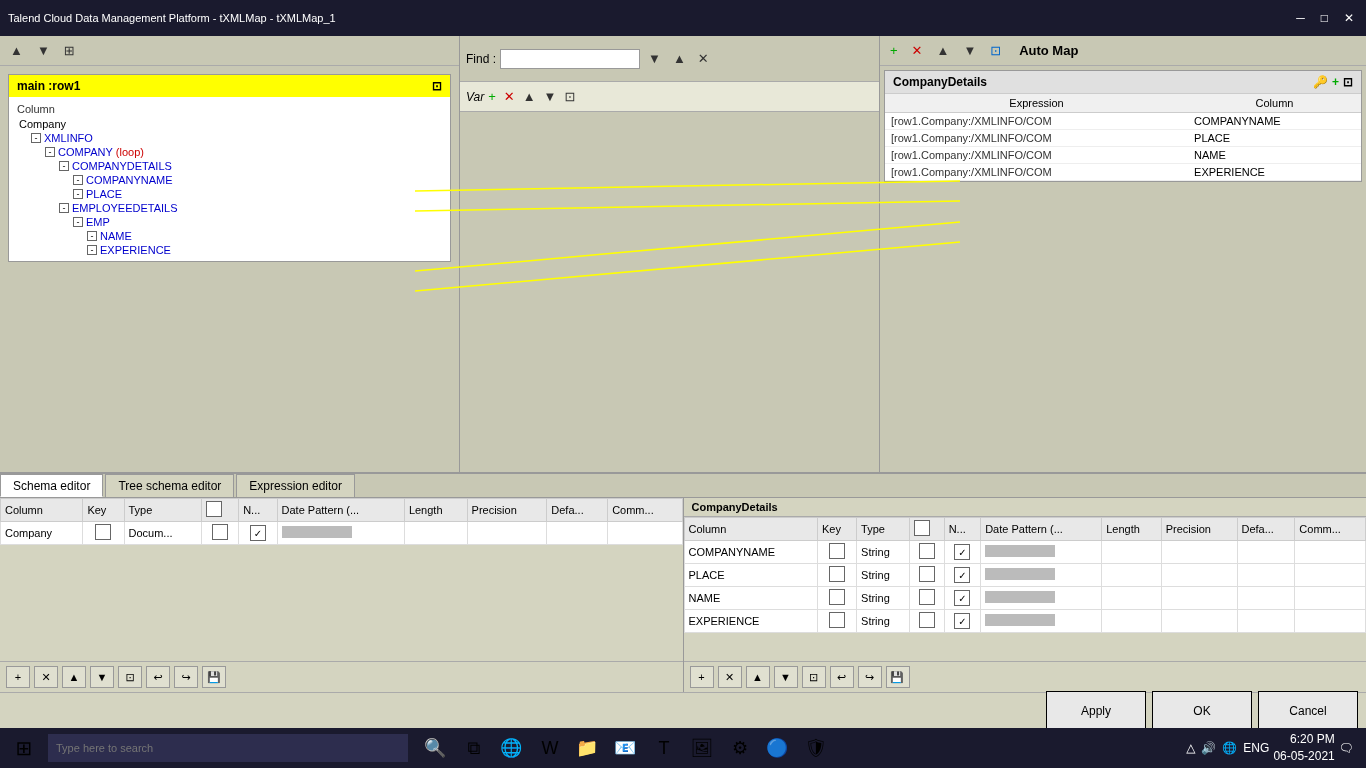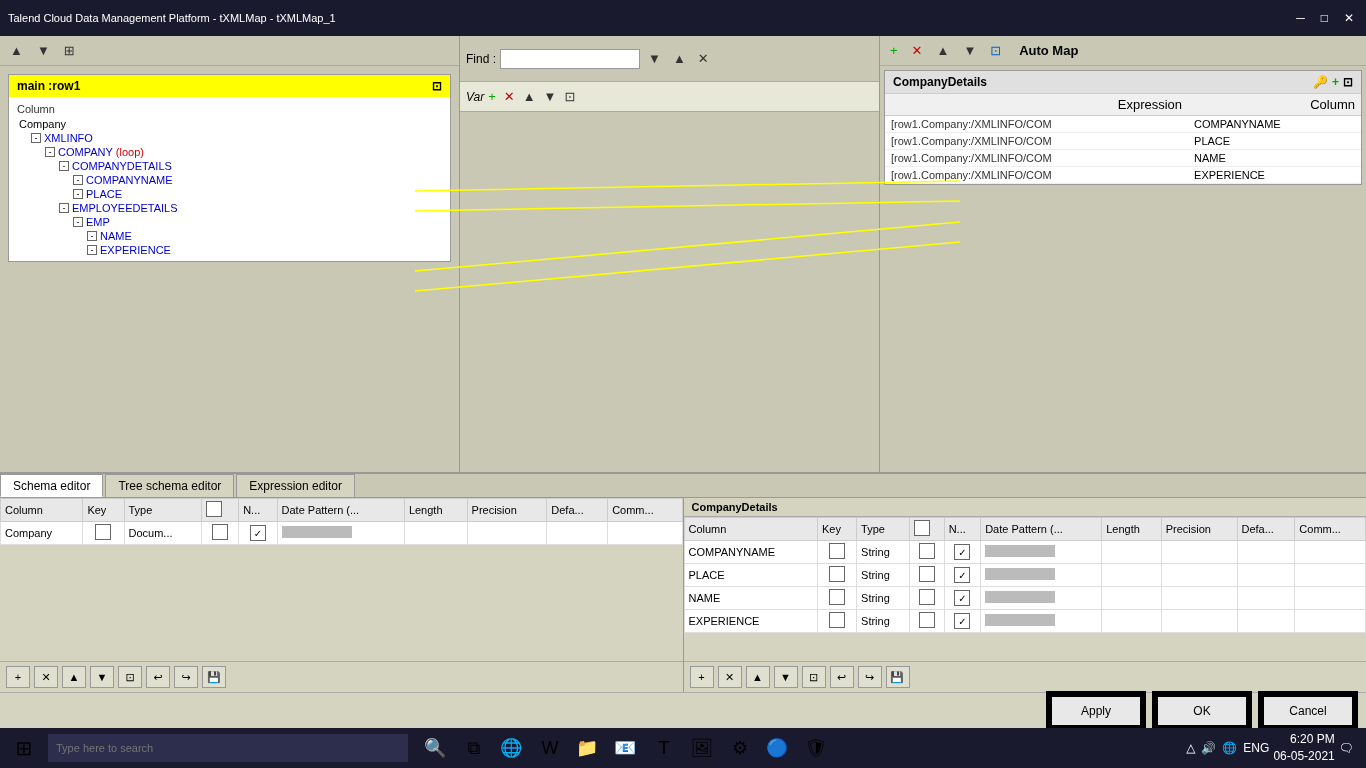--- a/index.html
+++ b/index.html
@@ -181,22 +181,22 @@
       justify-content: space-between;
       align-items: center;
       border-bottom: 1px solid #ccc;
     }
     .right-schema-header-icons { display: flex; gap: 4px; }
     .right-table { width: 100%; border-collapse: collapse; }
     .right-table th {
       background: #f0f0f0;
       border-bottom: 1px solid #ccc;
       padding: 3px 6px;
-      text-align: right;
-      font-size: 13px;
+      text-align: center;
+      font-size: 11px;
       font-weight: normal;
     }
     .right-table td {
       padding: 2px 6px;
       font-size: 11px;
       border-bottom: 1px solid #eee;
     }
     .expr-col { color: #333; max-width: 200px; overflow: hidden; text-overflow: ellipsis; }
 
     
@@ -309,21 +309,21 @@
       align-items: center;
       justify-content: flex-end;
       padding: 0 8px;
       gap: 6px;
       border-top: 1px solid #aaa;
     }
     .action-btn {
       width: 100px;
       height: 40px;
       background: #e8e8e8;
-      border: 6px solid #000000;
+      border: 1px solid #000000;
       cursor: pointer;
       font-size: 12px;
     }
 
     
     .taskbar {
       height: 40px;
       background: #1a1a2e;
       display: flex;
       align-items: center;

